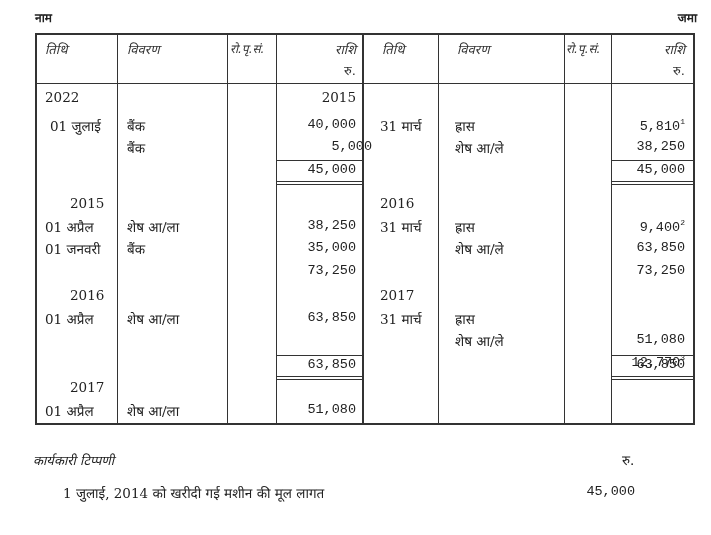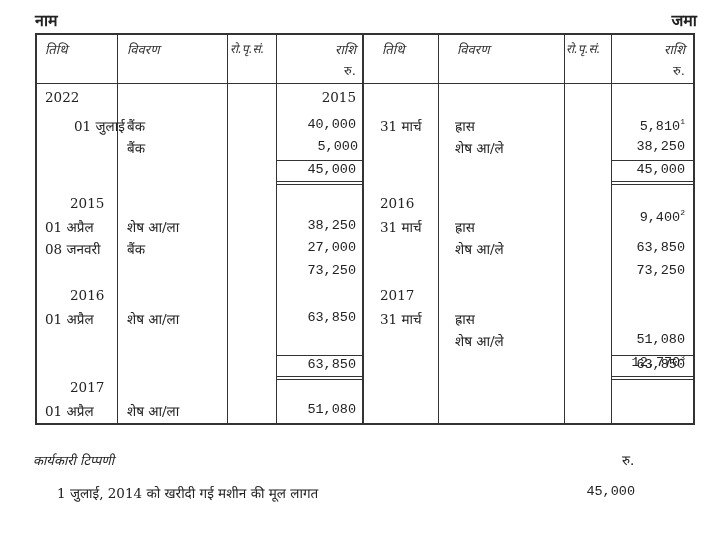--- a/index.html
+++ b/index.html
@@ -1,19 +1,19 @@
 <!DOCTYPE html>
 <html><head>
 <meta charset="utf-8">
 <style>
   html, body { margin:0; padding:0; background:#ffffff; }
   body { width:711px; height:535px; position:relative; overflow:hidden;
          font-family:"DejaVu Serif", "Liberation Serif", serif; color:#222; }
   .abs { position:absolute; white-space:nowrap; }
-  .hdr-label { font-family:"DejaVu Sans", sans-serif; font-weight:bold; font-size:16px; top:9px; }
+  .hdr-label { font-family:"DejaVu Sans", sans-serif; font-weight:bold; font-size:12px; top:9px; }
   .table-frame { position:absolute; left:35px; top:33px; width:660px; height:392px;
                  border:2px solid #333; box-sizing:border-box; }
   .vline { position:absolute; top:33px; width:0; border-left:1.5px solid #333; height:392px; }
   .hline { position:absolute; height:0; border-top:1.5px solid #333; }
   .th { font-style:italic; font-size:13px; font-family:"DejaVu Sans", sans-serif; color:#333; }
   .cell { font-size:13.5px; }
   .num { text-align:right;font-family:Liberation Mono, monospace; }
   sup { font-size:8px; }
   .note-title { font-style:italic; font-family:"DejaVu Sans", sans-serif; font-size:13px; }
 </style>
@@ -40,37 +40,37 @@
 <div class="abs th" style="right:355px; top:61px; font-style:normal;">रु.</div>
 <div class="abs th" style="left:382px; top:40px;">तिथि</div>
 <div class="abs th" style="left:457px; top:40px;">विवरण</div>
 <div class="abs th" style="left:566px; top:40px; font-size:12px;">रो.पृ.सं.</div>
 <div class="abs th" style="right:26px; top:40px;">राशि</div>
 <div class="abs th" style="right:26px; top:61px; font-style:normal;">रु.</div>
 
 <div class="abs cell" style="left:45px; top:89px;">2022</div>
 <div class="abs cell" style="right:355px; top:89px;">2015</div>
 
-<div class="abs cell" style="left:50px; top:117px;margin-left:24px;">01 जुलाई</div>
+<div class="abs cell" style="left:50px; top:117px;">01 जुलाई</div>
 <div class="abs cell" style="left:127px; top:117px;">बैंक</div>
 <div class="abs cell num" style="right:355px; top:117px;">40,000</div>
 <div class="abs cell" style="left:127px; top:139px;">बैंक</div>
-<div class="abs cell num" style="right:353px; top:139px;">5,000</div>
+<div class="abs cell num" style="right:339px; top:139px;">5,000</div>
 <div class="hline" style="left:276px; width:86px; top:160px;"></div>
 <div class="abs cell num" style="right:355px; top:162px;">45,000</div>
 <div class="hline" style="left:276px; width:86px; top:181px;"></div>
 <div class="hline" style="left:276px; width:86px; top:184px;"></div>
 
 <div class="abs cell" style="left:70px; top:195px;">2015</div>
 <div class="abs cell" style="left:45px; top:218px;">01 अप्रैल</div>
 <div class="abs cell" style="left:127px; top:218px;">शेष आ/ला</div>
 <div class="abs cell num" style="right:355px; top:218px;">38,250</div>
-<div class="abs cell" style="left:45px; top:240px;">08 जनवरी</div>
+<div class="abs cell" style="left:45px; top:240px;">01 जनवरी</div>
 <div class="abs cell" style="left:127px; top:240px;">बैंक</div>
-<div class="abs cell num" style="right:355px; top:240px;">27,000</div>
+<div class="abs cell num" style="right:355px; top:240px;">35,000</div>
 <div class="abs cell num" style="right:355px; top:263px;">73,250</div>
 
 <div class="abs cell" style="left:70px; top:287px;">2016</div>
 <div class="abs cell" style="left:45px; top:310px;">01 अप्रैल</div>
 <div class="abs cell" style="left:127px; top:310px;">शेष आ/ला</div>
 <div class="abs cell num" style="right:355px; top:310px;">63,850</div>
 <div class="hline" style="left:276px; width:86px; top:355px;"></div>
 <div class="abs cell num" style="right:355px; top:357px;">63,850</div>
 <div class="hline" style="left:276px; width:86px; top:376px;"></div>
 <div class="hline" style="left:276px; width:86px; top:379px;"></div>
@@ -86,32 +86,32 @@
 <div class="abs cell" style="left:455px; top:139px;">शेष आ/ले</div>
 <div class="abs cell num" style="right:26px; top:139px;">38,250</div>
 <div class="hline" style="left:611px; width:84px; top:160px;"></div>
 <div class="abs cell num" style="right:26px; top:162px;">45,000</div>
 <div class="hline" style="left:611px; width:84px; top:181px;"></div>
 <div class="hline" style="left:611px; width:84px; top:184px;"></div>
 
 <div class="abs cell" style="left:380px; top:195px;">2016</div>
 <div class="abs cell" style="left:380px; top:218px;">31 मार्च</div>
 <div class="abs cell" style="left:455px; top:218px;">ह्रास</div>
-<div class="abs cell num" style="right:26px; top:208px;"><span>9,400</span><sup>2</sup></div>
+<div class="abs cell num" style="right:26px; top:218px;"><span>9,400</span><sup>2</sup></div>
 <div class="abs cell" style="left:455px; top:240px;">शेष आ/ले</div>
 <div class="abs cell num" style="right:26px; top:240px;">63,850</div>
 <div class="abs cell num" style="right:26px; top:263px;">73,250</div>
 
 <div class="abs cell" style="left:380px; top:287px;">2017</div>
 <div class="abs cell" style="left:380px; top:310px;">31 मार्च</div>
 <div class="abs cell" style="left:455px; top:310px;">ह्रास</div>
 <div class="abs cell num" style="right:26px; top:310px;margin-top:43px;"><span>12,770</span><sup>3</sup></div>
 <div class="abs cell" style="left:455px; top:332px;">शेष आ/ले</div>
 <div class="abs cell num" style="right:26px; top:332px;">51,080</div>
 <div class="hline" style="left:611px; width:84px; top:355px;"></div>
 <div class="abs cell num" style="right:26px; top:357px;">63,850</div>
 <div class="hline" style="left:611px; width:84px; top:376px;"></div>
 <div class="hline" style="left:611px; width:84px; top:379px;"></div>
 
 <div class="abs note-title" style="left:33px; top:451px;">कार्यकारी टिप्पणी</div>
 <div class="abs cell" style="left:622px; top:451px;">रु.</div>
-<div class="abs cell" style="left:57px; top:484px;text-align:right;">1 जुलाई, 2014 को खरीदी गई मशीन की मूल लागत</div>
+<div class="abs cell" style="left:63px; top:484px;text-align:right;">1 जुलाई, 2014 को खरीदी गई मशीन की मूल लागत</div>
 <div class="abs cell num" style="right:76px; top:484px;">45,000</div>
 
 </body></html>

